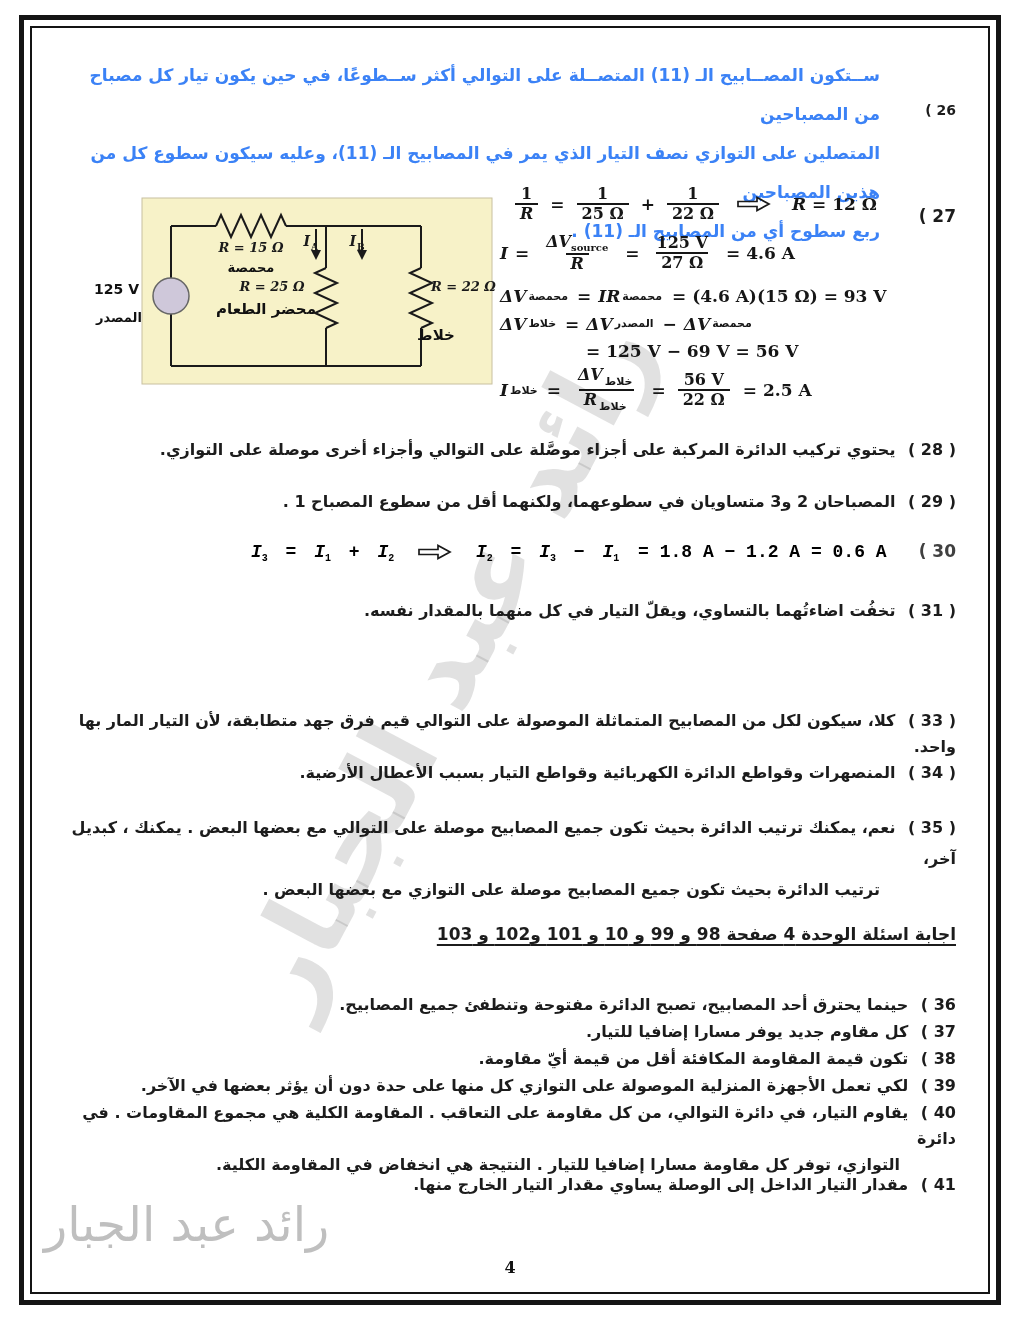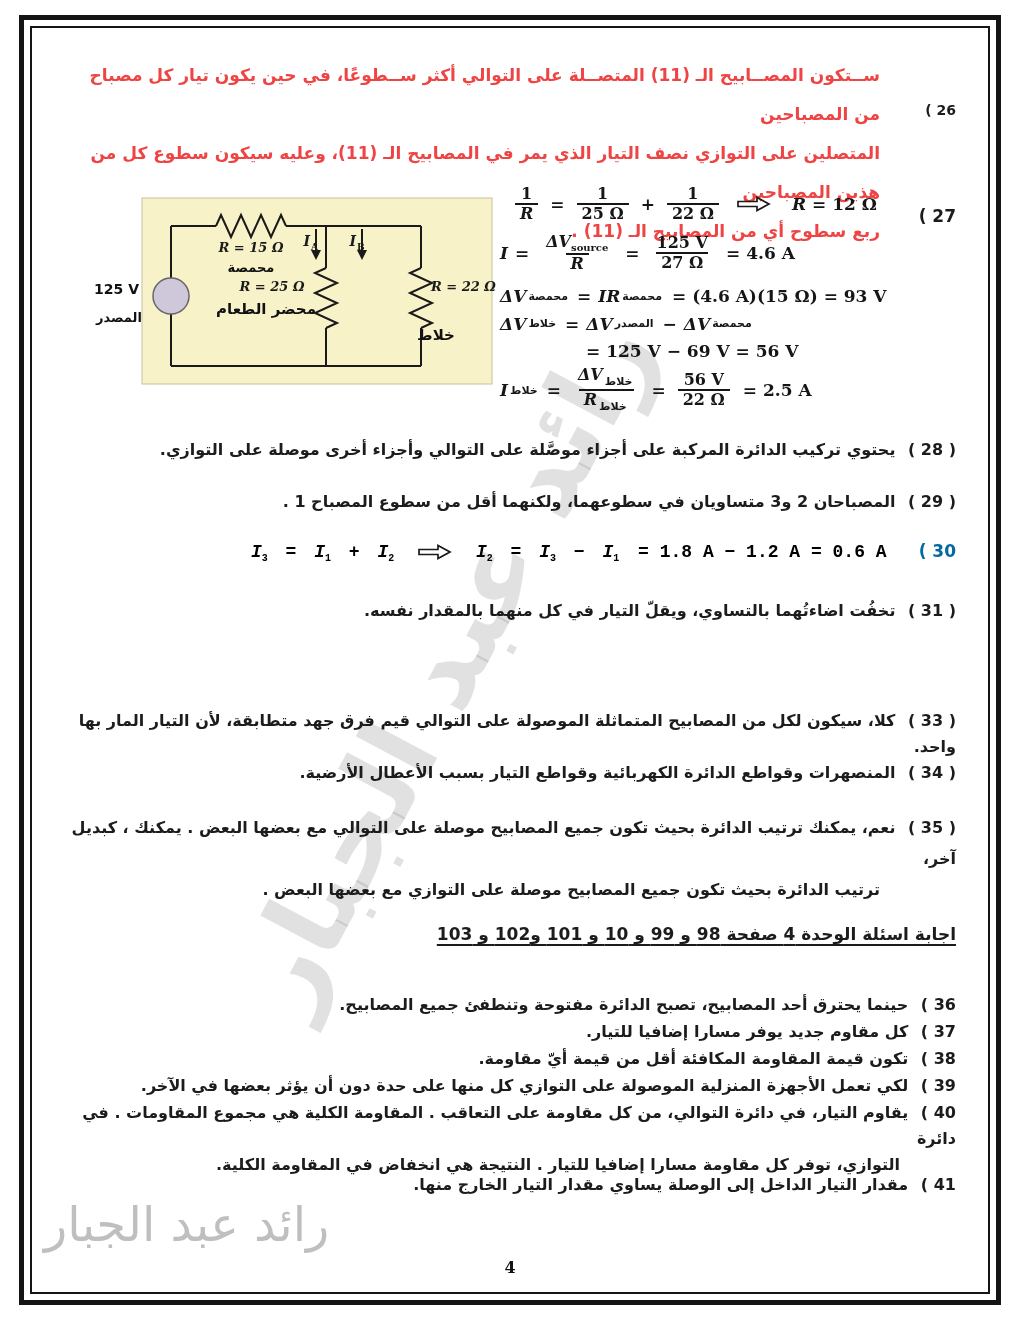--- a/index.html
+++ b/index.html
@@ -20,21 +20,21 @@
   
   .ansline { position:absolute; right:64px; left:66px; direction:rtl; text-align:right;
              font-weight:bold; font-size:16px; line-height:26px; color:#1c1c1c; z-index:1; }
   .marker  { unicode-bidi:isolate; margin-left:7px; white-space:nowrap; }
   .indent76 { margin-right:76px; }
   .indent56 { margin-right:56px; }
 
   
   .q26 { position:absolute; right:64px; left:66px; top:56px; z-index:1; }
   .q26 .lines { direction:rtl; text-align:right; font-weight:bold; font-size:17px; line-height:39px;
-                margin-right:76px; color:#ef4444; }
+                margin-right:76px; color:#3b82f6; }
   .q26 .m26 { position:absolute; right:0; top:46px; font-weight:bold; font-size:14px; }
   .m27 { position:absolute; right:64px; top:206px; font-weight:bold; font-size:17px; z-index:1; }
 
   
   .diagram { position:absolute; left:86px; top:196px; z-index:1; }
   .svg-r   { font-family:"DejaVu Serif",serif; font-style:italic; font-weight:bold; font-size:13px; fill:#1a1a1a; }
   .svg-ri  { font-family:"DejaVu Serif",serif; font-style:italic; font-weight:bold; font-size:14px; fill:#1a1a1a; }
   .svg-sub { font-family:"DejaVu Serif",serif; font-weight:bold; font-size:9px; fill:#1a1a1a; }
   .svg-v   { font-family:"DejaVu Sans",sans-serif; font-weight:bold; font-size:14px; fill:#111111; }
   .svg-ar  { font-family:"DejaVu Sans",sans-serif; font-weight:bold; font-size:13px; fill:#111111; }
@@ -58,21 +58,21 @@
   .op  { margin:0 7px; }
   .res { margin-left:8px; white-space:nowrap;text-align:center; }
   .sb  { font-size:10px; vertical-align:-4px; font-style:normal; }
   .sbar { font-size:11px; vertical-align:-5px; font-family:"DejaVu Sans",sans-serif;
           unicode-bidi:isolate; direction:rtl; margin:0 2px; font-style:normal; }
   .imp { display:inline-flex; margin:0 12px; vertical-align:middle; }
   .imp svg { display:block; }
 
   
   .eqline { position:absolute; right:64px; left:66px; direction:rtl; text-align:right; z-index:1; }
-  .eqline .marker { font:bold 17px "DejaVu Sans",sans-serif; color:#0369a1; }
+  .eqline .marker { font:bold 17px "DejaVu Sans",sans-serif; color:#404040; }
   .meq { direction:ltr; unicode-bidi:isolate; margin-right:20px;
          font-family:Liberation Mono, monospace; font-weight:bold; font-size:18px; color:#000000; white-space:nowrap; }
   .meq .imp svg { vertical-align:-3px; }
 
   
   .heading { position:absolute; right:64px; top:924px; direction:rtl; z-index:1;
              font:bold 17px "DejaVu Sans",sans-serif; color:#1c1c1c;
              text-decoration:underline; text-decoration-thickness:2px; text-underline-offset:4px; }
 
   .pagenum { position:absolute; left:0; right:0; top:1258px; text-align:center;

